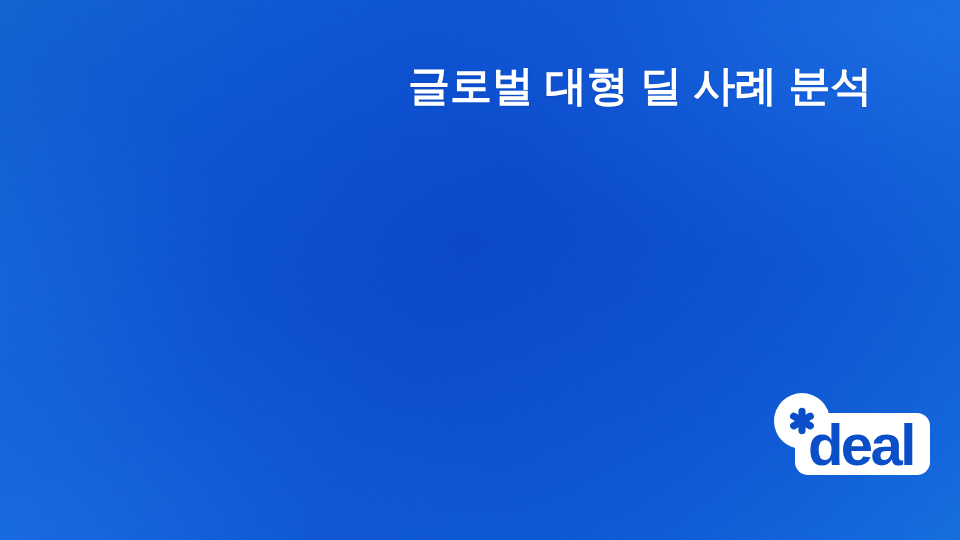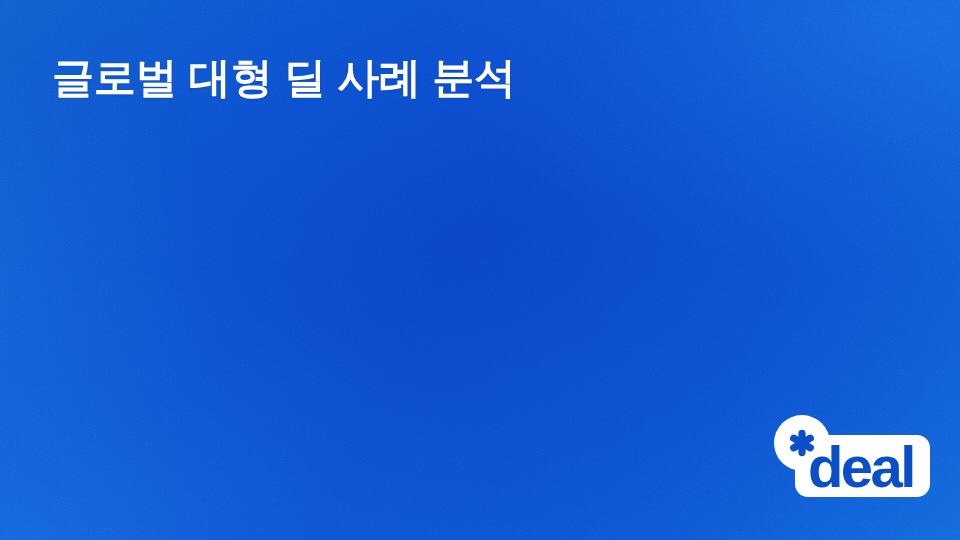--- a/index.html
+++ b/index.html
@@ -68,40 +68,41 @@
     inset: 0;
     opacity: 0.5;
     mix-blend-mode: overlay;
     pointer-events: none;
   }
 
   
   #title-block {
     position: absolute;
     left: 52px;
-    top: 52px;
+    top: 60px;
     width: 820px;
+    text-align: right;
   }
   #slide-title {
     margin: 0;
     color: #ffffff;
     font-family: "Liberation Sans", sans-serif;
     font-size: 42px;
     font-weight: 700;
     line-height: 52px;
     letter-spacing: -0.2px;
     white-space: nowrap;
     text-shadow: 0 1px 2px rgba(4, 40, 140, 0.22);
   }
 
   
   #brand-logo {
     position: absolute;
     left: 772px;
-    top: 410px;
+    top: 388px;
     width: 162px;
     height: 92px;
     text-align: center;
   }
   #brand-logo svg {
     display: block;
     width: 162px;
     height: 92px;
     overflow: visible;
   }

